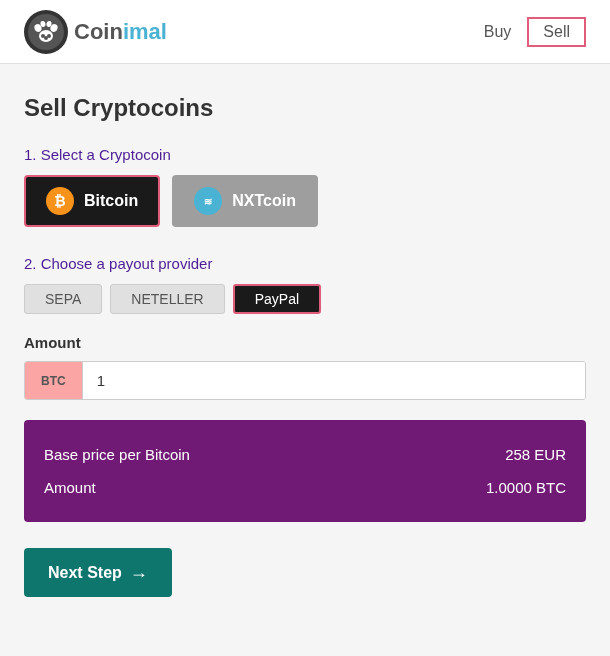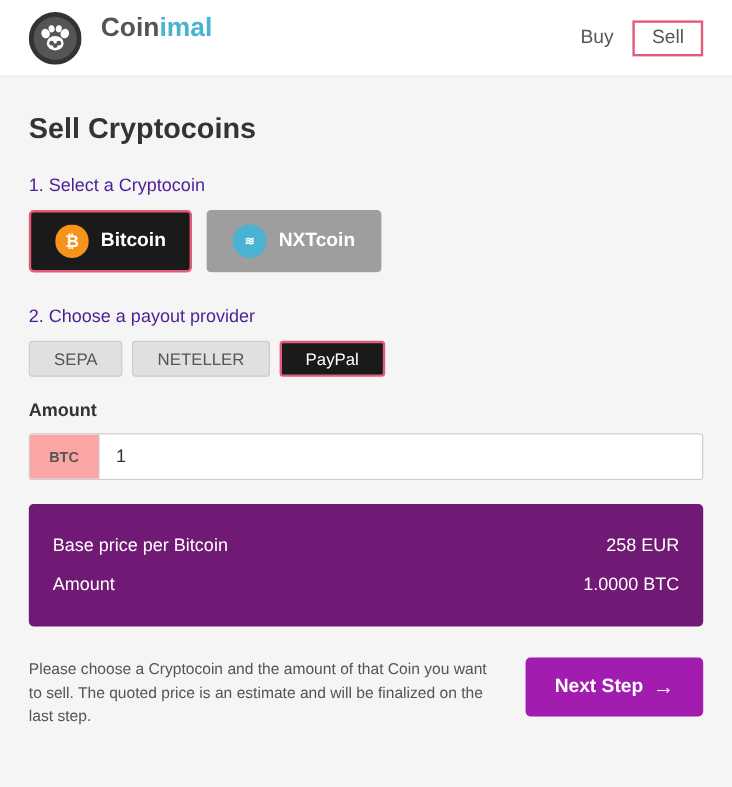--- a/index.html
+++ b/index.html
@@ -15,22 +15,22 @@
       background: #fff;
       border-bottom: 1px solid #e0e0e0;
       display: flex;
       align-items: center;
       justify-content: space-between;
       padding: 12px 24px;
       height: 64px;
     }
     .logo-area {
       display: flex;
-      align-items: flex-start;
-      gap: 16px;
+      align-items: center;
+      gap: 6px;
     }
     .logo-icon {
       width: 44px;
       height: 44px;
     }
     .logo-text {
       font-size: 22px;
       font-weight: bold;
       color: #333;
     }
@@ -219,21 +219,21 @@
       gap: 20px;
       padding: 10px 0;
     }
     .footer-text {
       font-size: 13px;
       color: #555;
       line-height: 1.5;
       flex: 1;
     }
     .next-step-btn {
-      background: #a21caf;
+      background: #0f766e;
       color: #fff;
       border: none;
       border-radius: 4px;
       padding: 14px 24px;
       font-size: 16px;
       font-weight: bold;
       cursor: pointer;
       display: flex;
       align-items: center;
       gap: 8px;
@@ -315,20 +315,19 @@
       <span>Base price per Bitcoin</span>
       <span>258 EUR</span>
     </div>
     <div class="summary-row">
       <span>Amount</span>
       <span>1.0000 BTC</span>
     </div>
   </div>
 
   <div class="footer-row">
-    <p class="footer-text">Please choose a Cryptocoin and the amount of that Coin you want to sell. The quoted price is an estimate and will be finalized on the last step.</p>
     <button class="next-step-btn">
       <span>Next Step</span>
       <span class="arrow-right">→</span>
     </button>
   </div>
 
 </main>
 
 </body></html>

